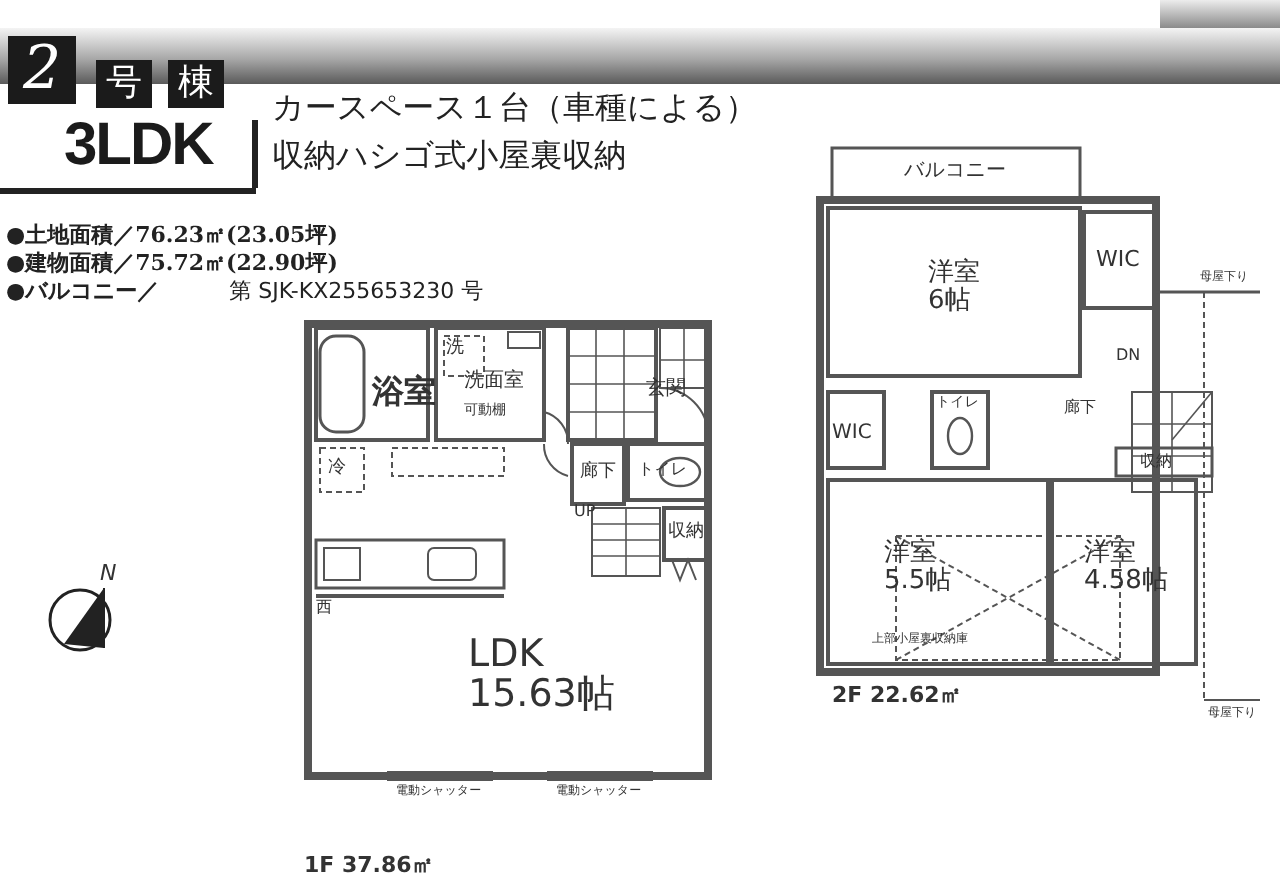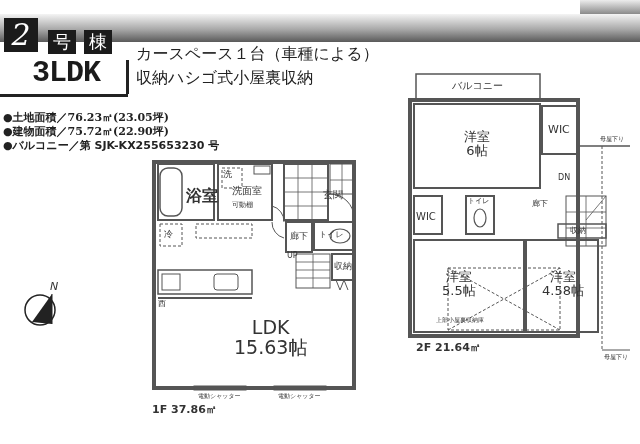--- a/index.html
+++ b/index.html
@@ -1,28 +1,28 @@
 <!DOCTYPE html>
 <html><head>
 <meta charset="utf-8">
 <style>
   * { box-sizing: border-box; margin: 0; padding: 0; }
   body { width: 640px; height: 444px; background: #ffffff; position: relative; overflow: hidden; font-family: "DejaVu Sans", sans-serif; color: #222; }
   .banner { position: absolute; left: 0; top: 14px; width: 640px; height: 28px; background: linear-gradient(to bottom, #f4f4f4 0%, #a8a8a8 55%, #5a5a5a 100%); }
   .banner-notch { position: absolute; left: 580px; top: 0; width: 60px; height: 14px; background: linear-gradient(to bottom, #ececec, #8a8a8a); }
   .num-box { position: absolute; left: 4px; top: 18px; width: 34px; height: 34px; background: #1b1b1b; color: #fff; font-family: "DejaVu Serif", serif; font-style: italic; font-size: 30px; line-height: 34px; text-align: center; }
   .kanji-box { position: absolute; top: 30px; width: 28px; height: 24px; background: #1b1b1b; color: #fff; font-size: 18px; line-height: 24px; text-align: center; }
-  .layout-type { position: absolute; left: 32px; top: 56px; font-family: Liberation Mono, monospace; font-weight: bold; font-size: 30px; letter-spacing: -1px; color: #1b1b1b; }
+  .layout-type { position: absolute; left: 32px; top: 56px; font-family: Liberation Sans, sans-serif; font-weight: bold; font-size: 30px; letter-spacing: -1px; color: #1b1b1b; }
   .layout-type-under { position: absolute; left: 0; top: 94px; width: 128px; height: 3px; background: #222; }
   .vbar { position: absolute; left: 126px; top: 60px; width: 3px; height: 34px; background: #222; }
   .feature { position: absolute; left: 136px; font-size: 16px; color: #222; white-space: nowrap; text-align: center; }
   .spec { position: absolute; left: 3px; font-size: 11px; font-weight: bold; color: #222; white-space: nowrap; font-family: "DejaVu Serif", serif; }
-  .spec .light { font-weight: bold; font-family: "DejaVu Sans", sans-serif; }
+  .spec .light { font-weight: normal; font-family: "DejaVu Sans", sans-serif; margin-left: 35px; }
   svg.plan { position: absolute; left: 0; top: 0; }
-  .room { position: absolute; text-align: center; color: #333; line-height: 1.05; white-space: nowrap; }
+  .room { position: absolute; text-align: left; color: #333; line-height: 1.05; white-space: nowrap; }
   .small { font-size: 8px; }
   .floor-area { position: absolute; font-size: 11px; font-weight: bold; color: #333; }
 </style>
 </head>
 <body>
 
 <div class="banner"></div>
 <div class="banner-notch"></div>
 <div class="num-box">2</div>
 <div class="kanji-box" style="left:48px;">号</div>
@@ -138,21 +138,21 @@
 <div class="room small" style="left:334px;top:262px;font-size:9px;">収納</div>
 <div class="room" style="left:234px;top:318px;font-size:19px;">
     <div>LDK</div>
     <div>15.63帖</div>
   </div>
 <div class="room small" style="left:223px;top:170px;font-size:9px;">洗</div>
 <div class="room small" style="left:164px;top:230px;font-size:9px;">冷</div>
 <div class="room small" style="left:158px;top:300px;font-size:8px;">西</div>
 <div class="room" style="left:198px;top:393px;font-size:6px;">電動シャッター</div>
 <div class="room" style="left:278px;top:393px;font-size:6px;">電動シャッター</div>
-<div class="floor-area" style="left:152px;top:402px;">1F 37.86㎡</div>
+<div class="floor-area" style="left:152px;top:425px;">1F 37.86㎡</div>
 
 <div class="room" style="left:452px;top:81px;font-size:10px;">バルコニー</div>
 <div class="room" style="left:464px;top:130px;font-size:13px;">
     <div>洋室</div>
     <div>6帖</div>
   </div>
 <div class="room" style="left:548px;top:124px;font-size:11px;">WIC</div>
 <div class="room small" style="left:558px;top:174px;">DN</div>
 <div class="room small" style="left:532px;top:200px;">廊下</div>
 <div class="room" style="left:416px;top:212px;font-size:10px;">WIC</div>
@@ -162,15 +162,15 @@
     <div>洋室</div>
     <div>5.5帖</div>
   </div>
 <div class="room" style="left:542px;top:270px;font-size:13px;">
     <div>洋室</div>
     <div>4.58帖</div>
   </div>
 <div class="room" style="left:436px;top:317px;font-size:6px;">上部小屋裏収納庫</div>
 <div class="room" style="left:600px;top:136px;font-size:6px;">母屋下り</div>
 <div class="room" style="left:604px;top:354px;font-size:6px;">母屋下り</div>
-<div class="floor-area" style="left:416px;top:340px;">2F 21.64㎡</div>
+<div class="floor-area" style="left:416px;top:340px;">2F 22.62㎡</div>
 
 <div class="room" style="left:50px;top:281px;font-size:11px;font-style:italic;">N</div>
 
 </body></html>

